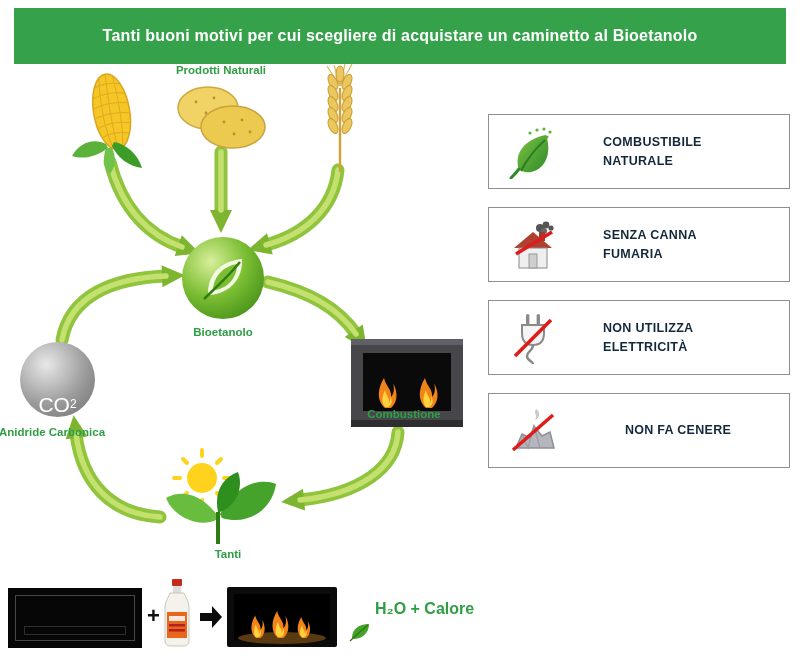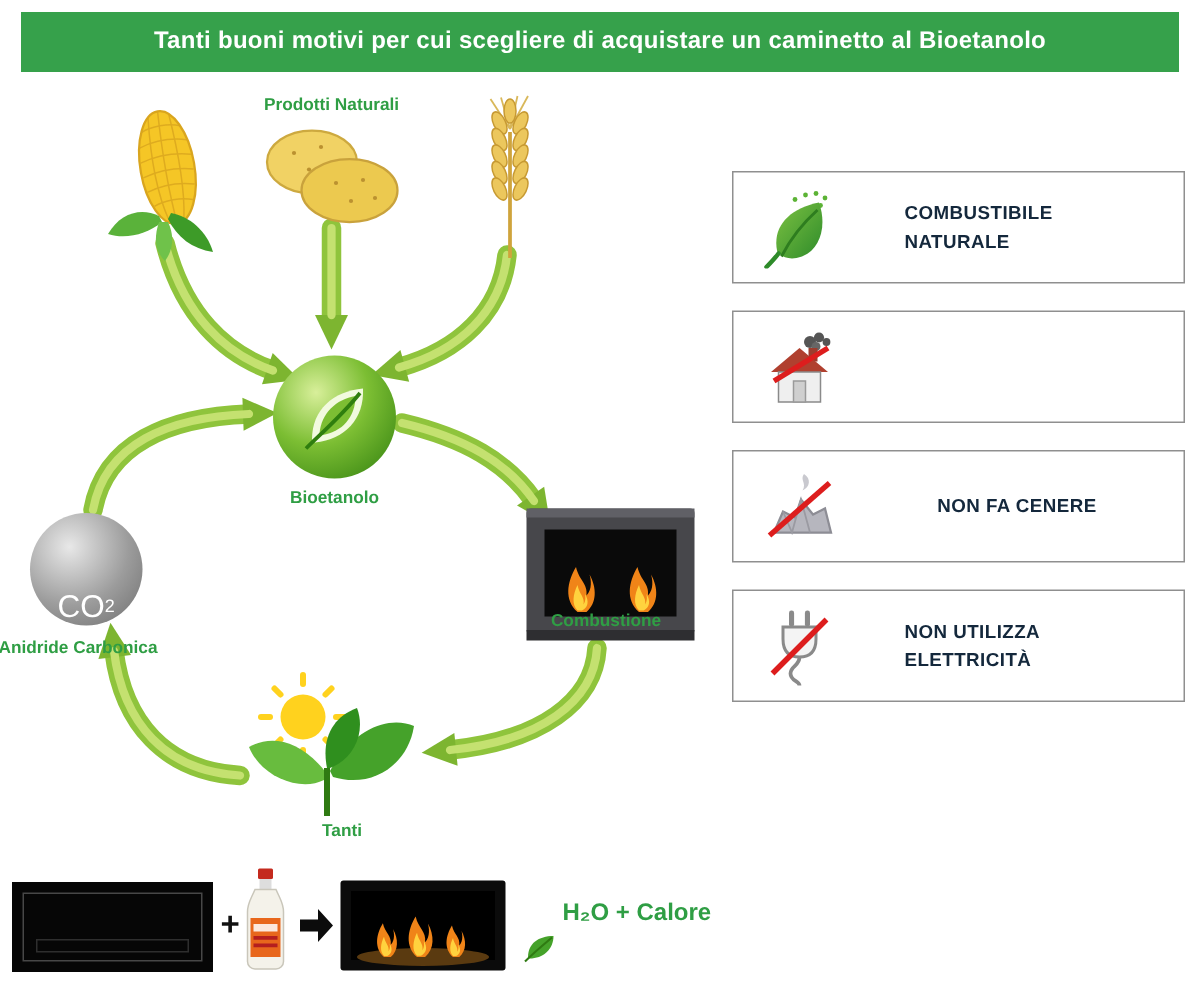--- a/index.html
+++ b/index.html
@@ -1,20 +1,20 @@
 <!DOCTYPE html>
 <html><head>
 <meta charset="utf-8">
 <style>
   *{margin:0;padding:0;box-sizing:border-box;}
   html,body{background:#fff;}
   body{font-family:"Liberation Sans",sans-serif;}
   .page{position:relative;width:800px;height:656px;background:#fff;overflow:hidden;}
 
-  .banner{position:absolute;left:14px;top:8px;width:772px;height:40px;background:#36a14b;
+  .banner{position:absolute;left:14px;top:8px;width:772px;height:56px;background:#36a14b;
           display:flex;align-items:center;justify-content:center;}
   .banner-title{color:#fff;font-size:16px;font-weight:700;letter-spacing:.2px;white-space:nowrap;}
 
   .abs{position:absolute;}
 
   .dlabel{position:absolute;transform:translateX(-50%);color:#2f9e44;font-weight:700;
           font-size:11.5px;white-space:nowrap;}
 
   .co2-sphere{position:absolute;left:20px;top:342px;width:75px;height:75px;border-radius:50%;
     background:radial-gradient(circle at 35% 30%, #e8e8e8, #9c9c9c 55%, #6d6d6d);
@@ -290,47 +290,50 @@
             <circle cx="38" cy="13" r="3" fill="#666666"></circle>
               <circle cx="45" cy="10" r="2.6"></circle>
           </g>
           <rect x="33" y="14" width="6" height="9" fill="#9c3c2e"></rect>
           <polygon points="8,30 27,14 46,30" fill="#b0402f"></polygon>
           <rect x="13" y="30" width="28" height="20" fill="#efefef" stroke="#8a8a8a"></rect>
           <rect x="23" y="36" width="8" height="14" fill="#cfcfcf" stroke="#9a9a9a"></rect>
           <line x1="10" y1="36" x2="46" y2="14" stroke="#dd1d1d" stroke-width="3.6"></line>
         </svg>
       </div>
-    </div>
-
-    <div class="benefit-box">
-      <div class="benefit-icon">
-        <svg width="54" height="54" viewBox="0 0 54 54">
-          <path d="M30,5 C27,9 32,11 29,16 C34,14 35,8 30,5 Z" fill="#c9c9cf"></path>
-          <polygon points="10,44 16,30 24,34 28,22 36,32 44,28 48,44" fill="#b6b6be" stroke="#8d8d95" stroke-width="1.5"></polygon>
-          <polyline points="16,30 22,44 28,22 34,44" fill="none" stroke="#9a9aa2" stroke-width="1.2"></polyline>
-          <line x1="7" y1="46" x2="47" y2="11" stroke="#dd1d1d" stroke-width="3.6"></line>
-        </svg>
-      </div>
       <div class="benefit-label">
-          <span>NON FA CENERE</span>
+          <span>SENZA CANNA FUMARIA</span>
         </div>
     </div>
 
     <div class="benefit-box">
       <div class="benefit-icon">
         <svg width="54" height="54" viewBox="0 0 54 54">
           <rect x="20" y="3" width="3.4" height="11" rx="1.6" fill="#8a8a8a"></rect>
           <rect x="30.6" y="3" width="3.4" height="11" rx="1.6" fill="#8a8a8a"></rect>
           <path d="M16,14 h22 v8 c0,8 -4,12 -11,12 s-11,-4 -11,-12 z" fill="#f4f4f4" stroke="#8a8a8a" stroke-width="2"></path>
           <path d="M27,34 c0,6 -6,6 -6,11 s6,5 6,8" fill="none" stroke="#8a8a8a" stroke-width="2.5"></path>
           <line x1="9" y1="45" x2="45" y2="9" stroke="#dd1d1d" stroke-width="3.6"></line>
         </svg>
       </div>
       <div class="benefit-label">
           <span>NON UTILIZZA ELETTRICITÀ</span>
         </div>
     </div>
 
+    <div class="benefit-box">
+      <div class="benefit-icon">
+        <svg width="54" height="54" viewBox="0 0 54 54">
+          <path d="M30,5 C27,9 32,11 29,16 C34,14 35,8 30,5 Z" fill="#c9c9cf"></path>
+          <polygon points="10,44 16,30 24,34 28,22 36,32 44,28 48,44" fill="#b6b6be" stroke="#8d8d95" stroke-width="1.5"></polygon>
+          <polyline points="16,30 22,44 28,22 34,44" fill="none" stroke="#9a9aa2" stroke-width="1.2"></polyline>
+          <line x1="7" y1="46" x2="47" y2="11" stroke="#dd1d1d" stroke-width="3.6"></line>
+        </svg>
+      </div>
+      <div class="benefit-label">
+          <span>NON FA CENERE</span>
+        </div>
+    </div>
+
 
   </aside>
 
 </div>
 
 </body></html>

